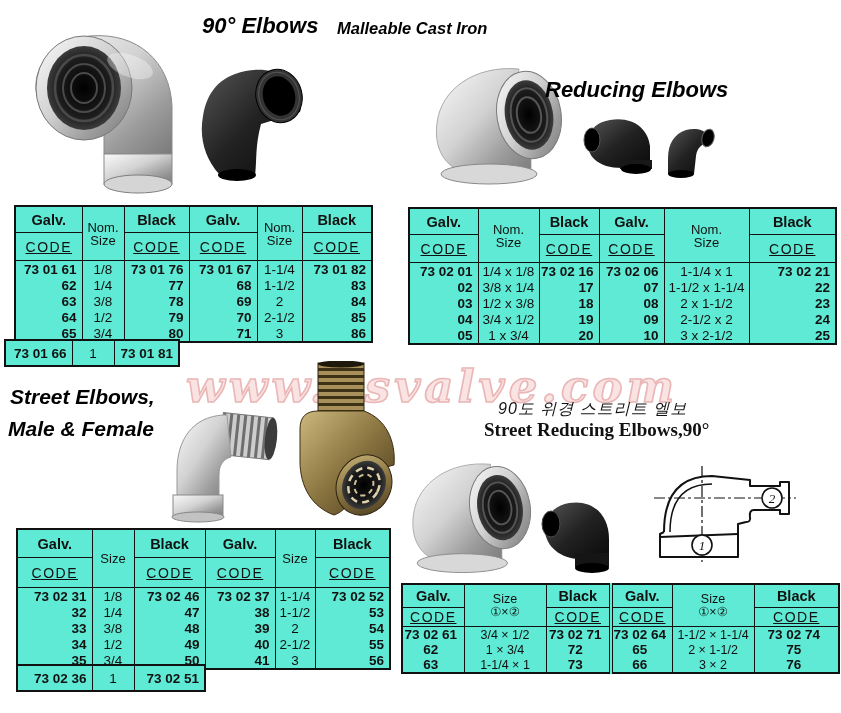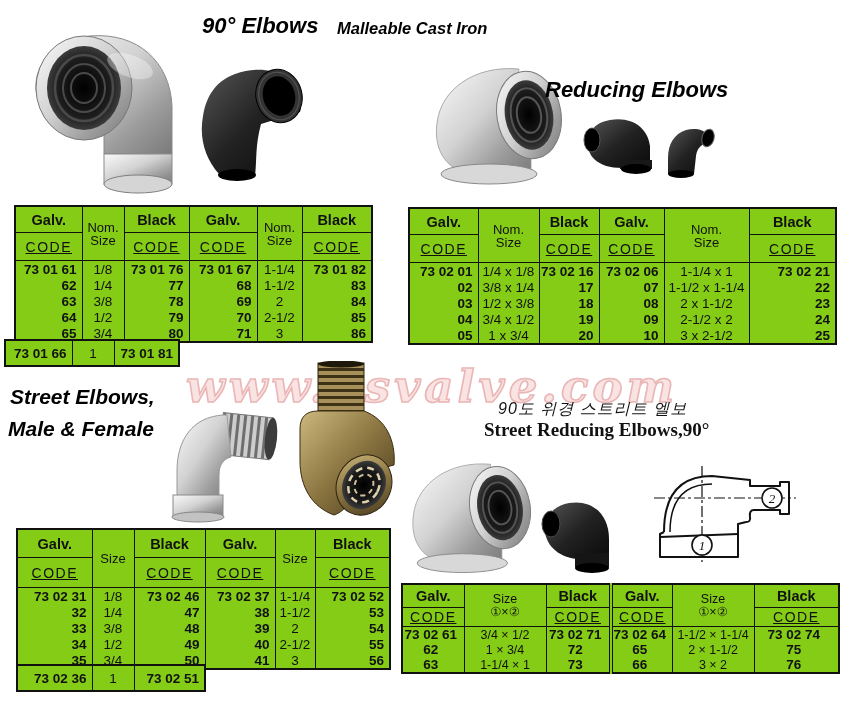--- a/index.html
+++ b/index.html
@@ -19,21 +19,21 @@
   #s4-ko{left:498px;top:399px;font-size:16px;letter-spacing:1px;white-space:nowrap;font-style:italic;}
   #s4-en{left:484px;top:419px;font-family:"Liberation Serif",serif;font-weight:bold;font-size:19px;white-space:nowrap;}
 
   
   #wm{position:absolute;left:186px;top:360px;z-index:1;
       font-family:"DejaVu Serif",serif;font-style:italic;font-weight:bold;
       font-size:45px;letter-spacing:4px;color:#fae3e3;
       -webkit-text-stroke:1.6px #eab6b6;text-shadow:0 0 1px #eab6b6;white-space:nowrap;}
 
   
-  table.cat{border-collapse:collapse;table-layout:fixed;background:#84cc16;border:2px solid #111;}
+  table.cat{border-collapse:collapse;table-layout:fixed;background:#5eead4;border:2px solid #111;}
   .cat th,.cat td{border-left:1.5px solid #111;padding:0;overflow:hidden;white-space:nowrap;}
   .cat th:first-child,.cat td:first-child{border-left:none;}
   .cat thead th{text-align:center;vertical-align:middle;}
   .hb{font-weight:bold;font-size:14.5px;height:25px;border-bottom:1.5px solid #111;}
   .hs{font-weight:normal;font-size:13px;line-height:13px;border-bottom:1.5px solid #111;}
   .hc{font-weight:normal;font-size:14px;letter-spacing:1.5px;height:27px;border-bottom:1.5px solid #111;text-decoration:underline;}
   .cat tbody td{height:16px;font-size:13.5px;}
   td.code{font-weight:bold;text-align:right;padding-right:5px;}
   td.size{text-align:center;font-size:13px;font-weight:normal;}
   .ftr tbody td{height:24px;}

